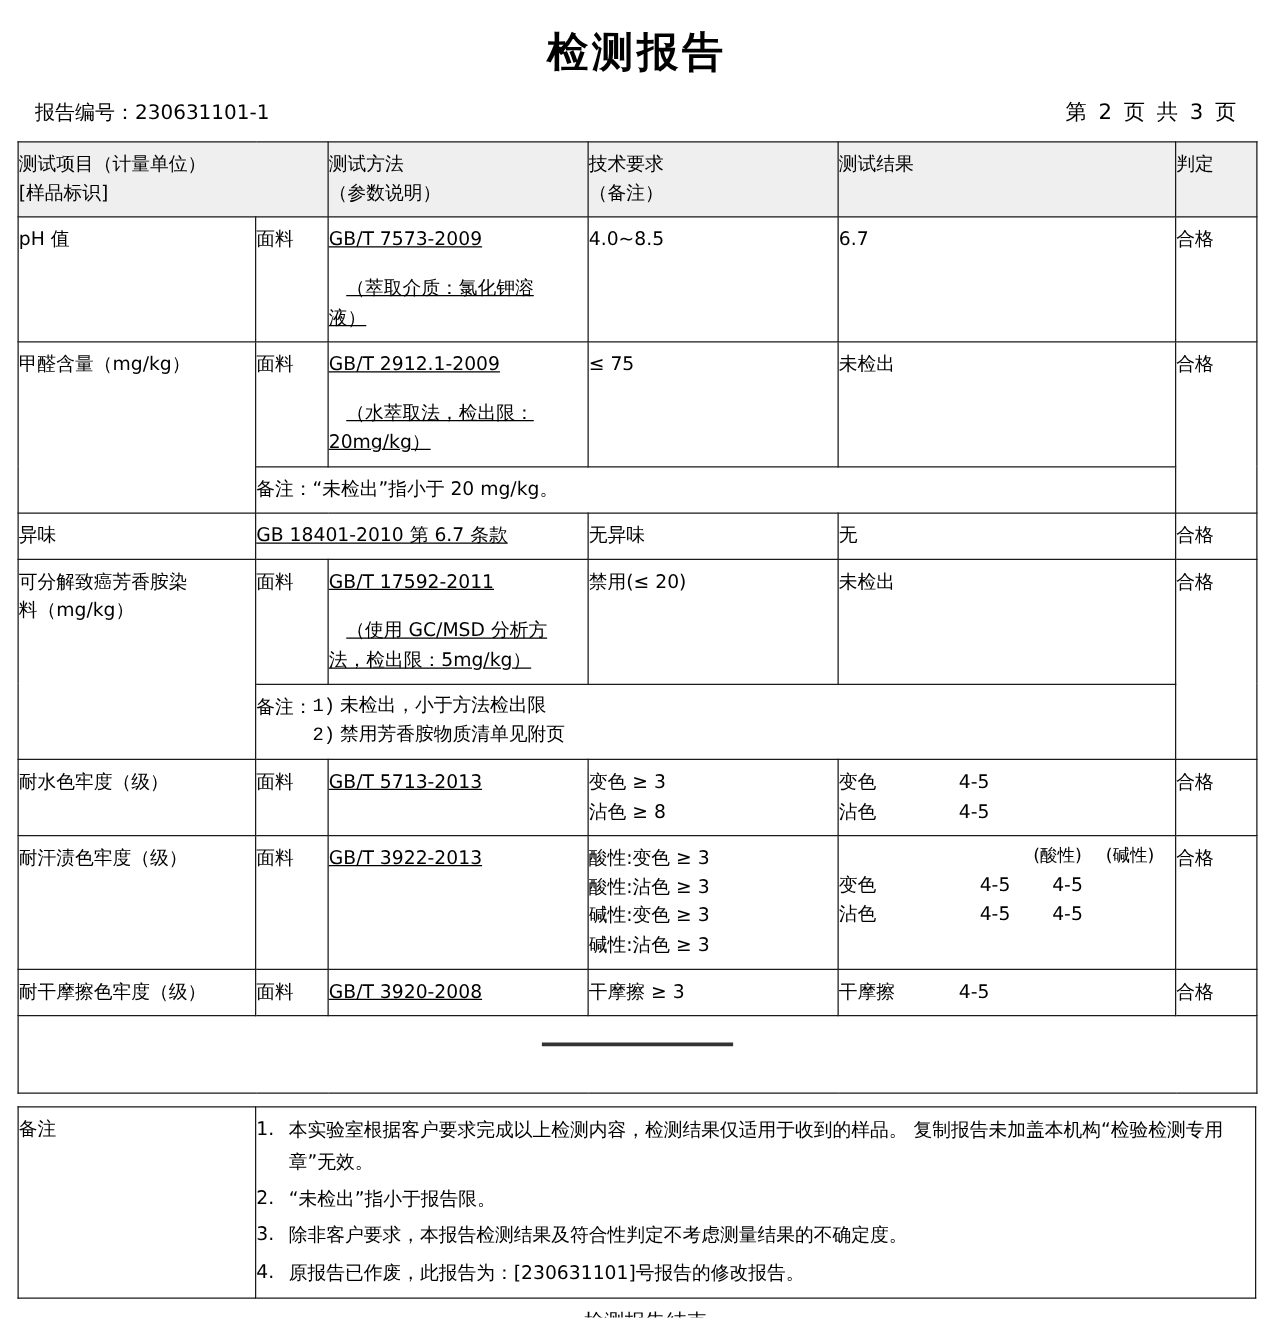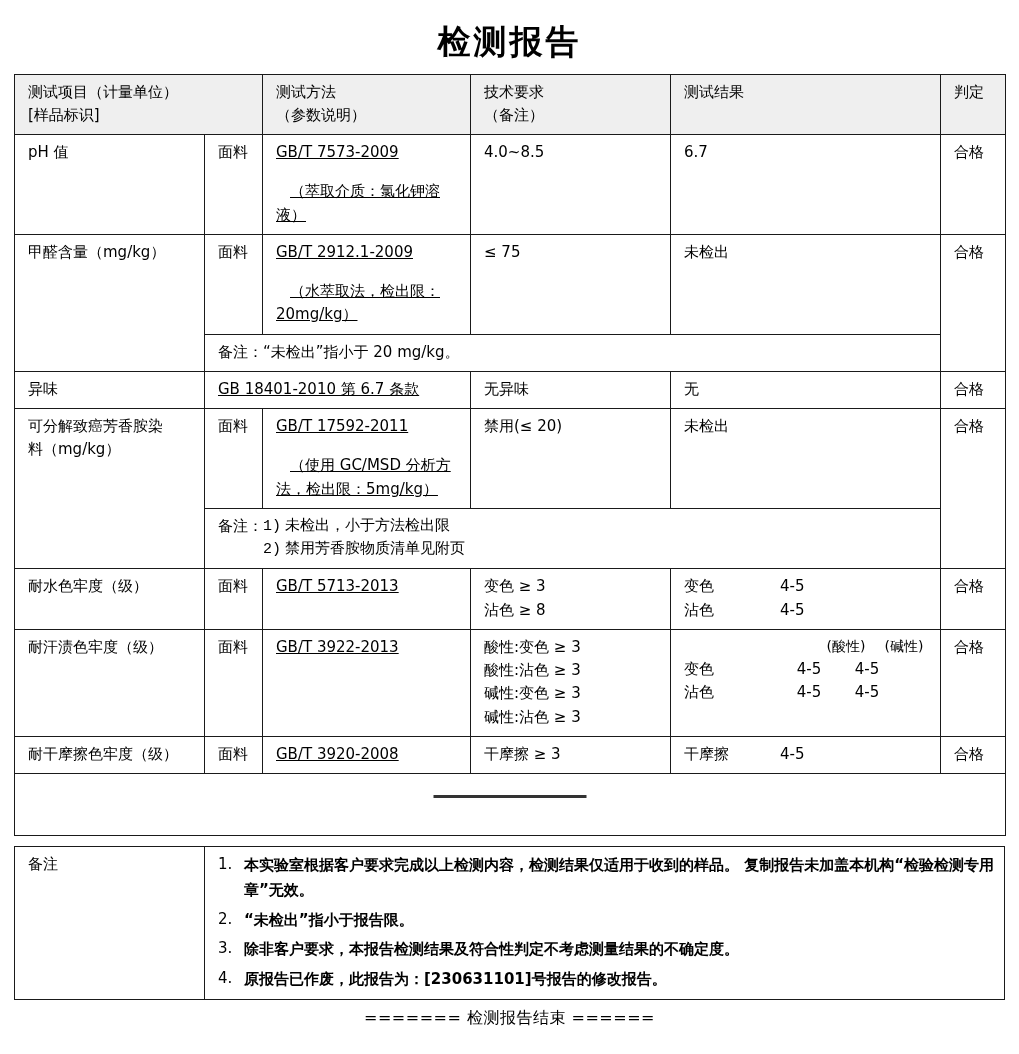--- a/index.html
+++ b/index.html
@@ -52,21 +52,21 @@
   }
   table.report {
     width: 991px;
     border-collapse: collapse;
     table-layout: fixed;
     font-size: 15px;
   }
   table.report td, table.report th {
     border: 1px solid #1a1a1a;
     vertical-align: top;
-    padding: 6px 7px 7px 13px;
+    padding: 6px 7px 7px 0;
     line-height: 1.55;
     font-weight: normal;
     text-align: left;
   }
   thead td {
     background: #efefef;
     text-align: center;
     vertical-align: middle;
     padding-top: 8px;
     padding-bottom: 8px;
@@ -138,36 +138,39 @@
     margin-bottom: 5px;
   }
   .remark-item:last-child { margin-bottom: 0; }
   .remark-num {
     width: 26px;
     flex: 0 0 26px;
   }
   .remark-text {
     flex: 1 1 auto;
     line-height: 1.65;
-    font-weight: bold;
   }
   .footer-end {
     text-align: center;
     font-size: 16px;
     padding-top: 8px;
     letter-spacing: 0.5px;
   }
 </style>
 </head>
 <body>
 
 <div class="page">
 
   <div class="doc-title">检测报告</div>
 
+  <div class="meta-row">
+    <div class="meta-left"><span>报告编号：</span><span>230631101-1</span></div>
+    <div class="meta-right">第 2 页 共 3 页</div>
+  </div>
 
   <div class="table-wrap">
     <table class="report">
       <colgroup>
         <col class="c-item">
           <col class="c-mat">
           <col class="c-meth">
           <col class="c-req">
           <col class="c-res">
           <col class="c-ver">

